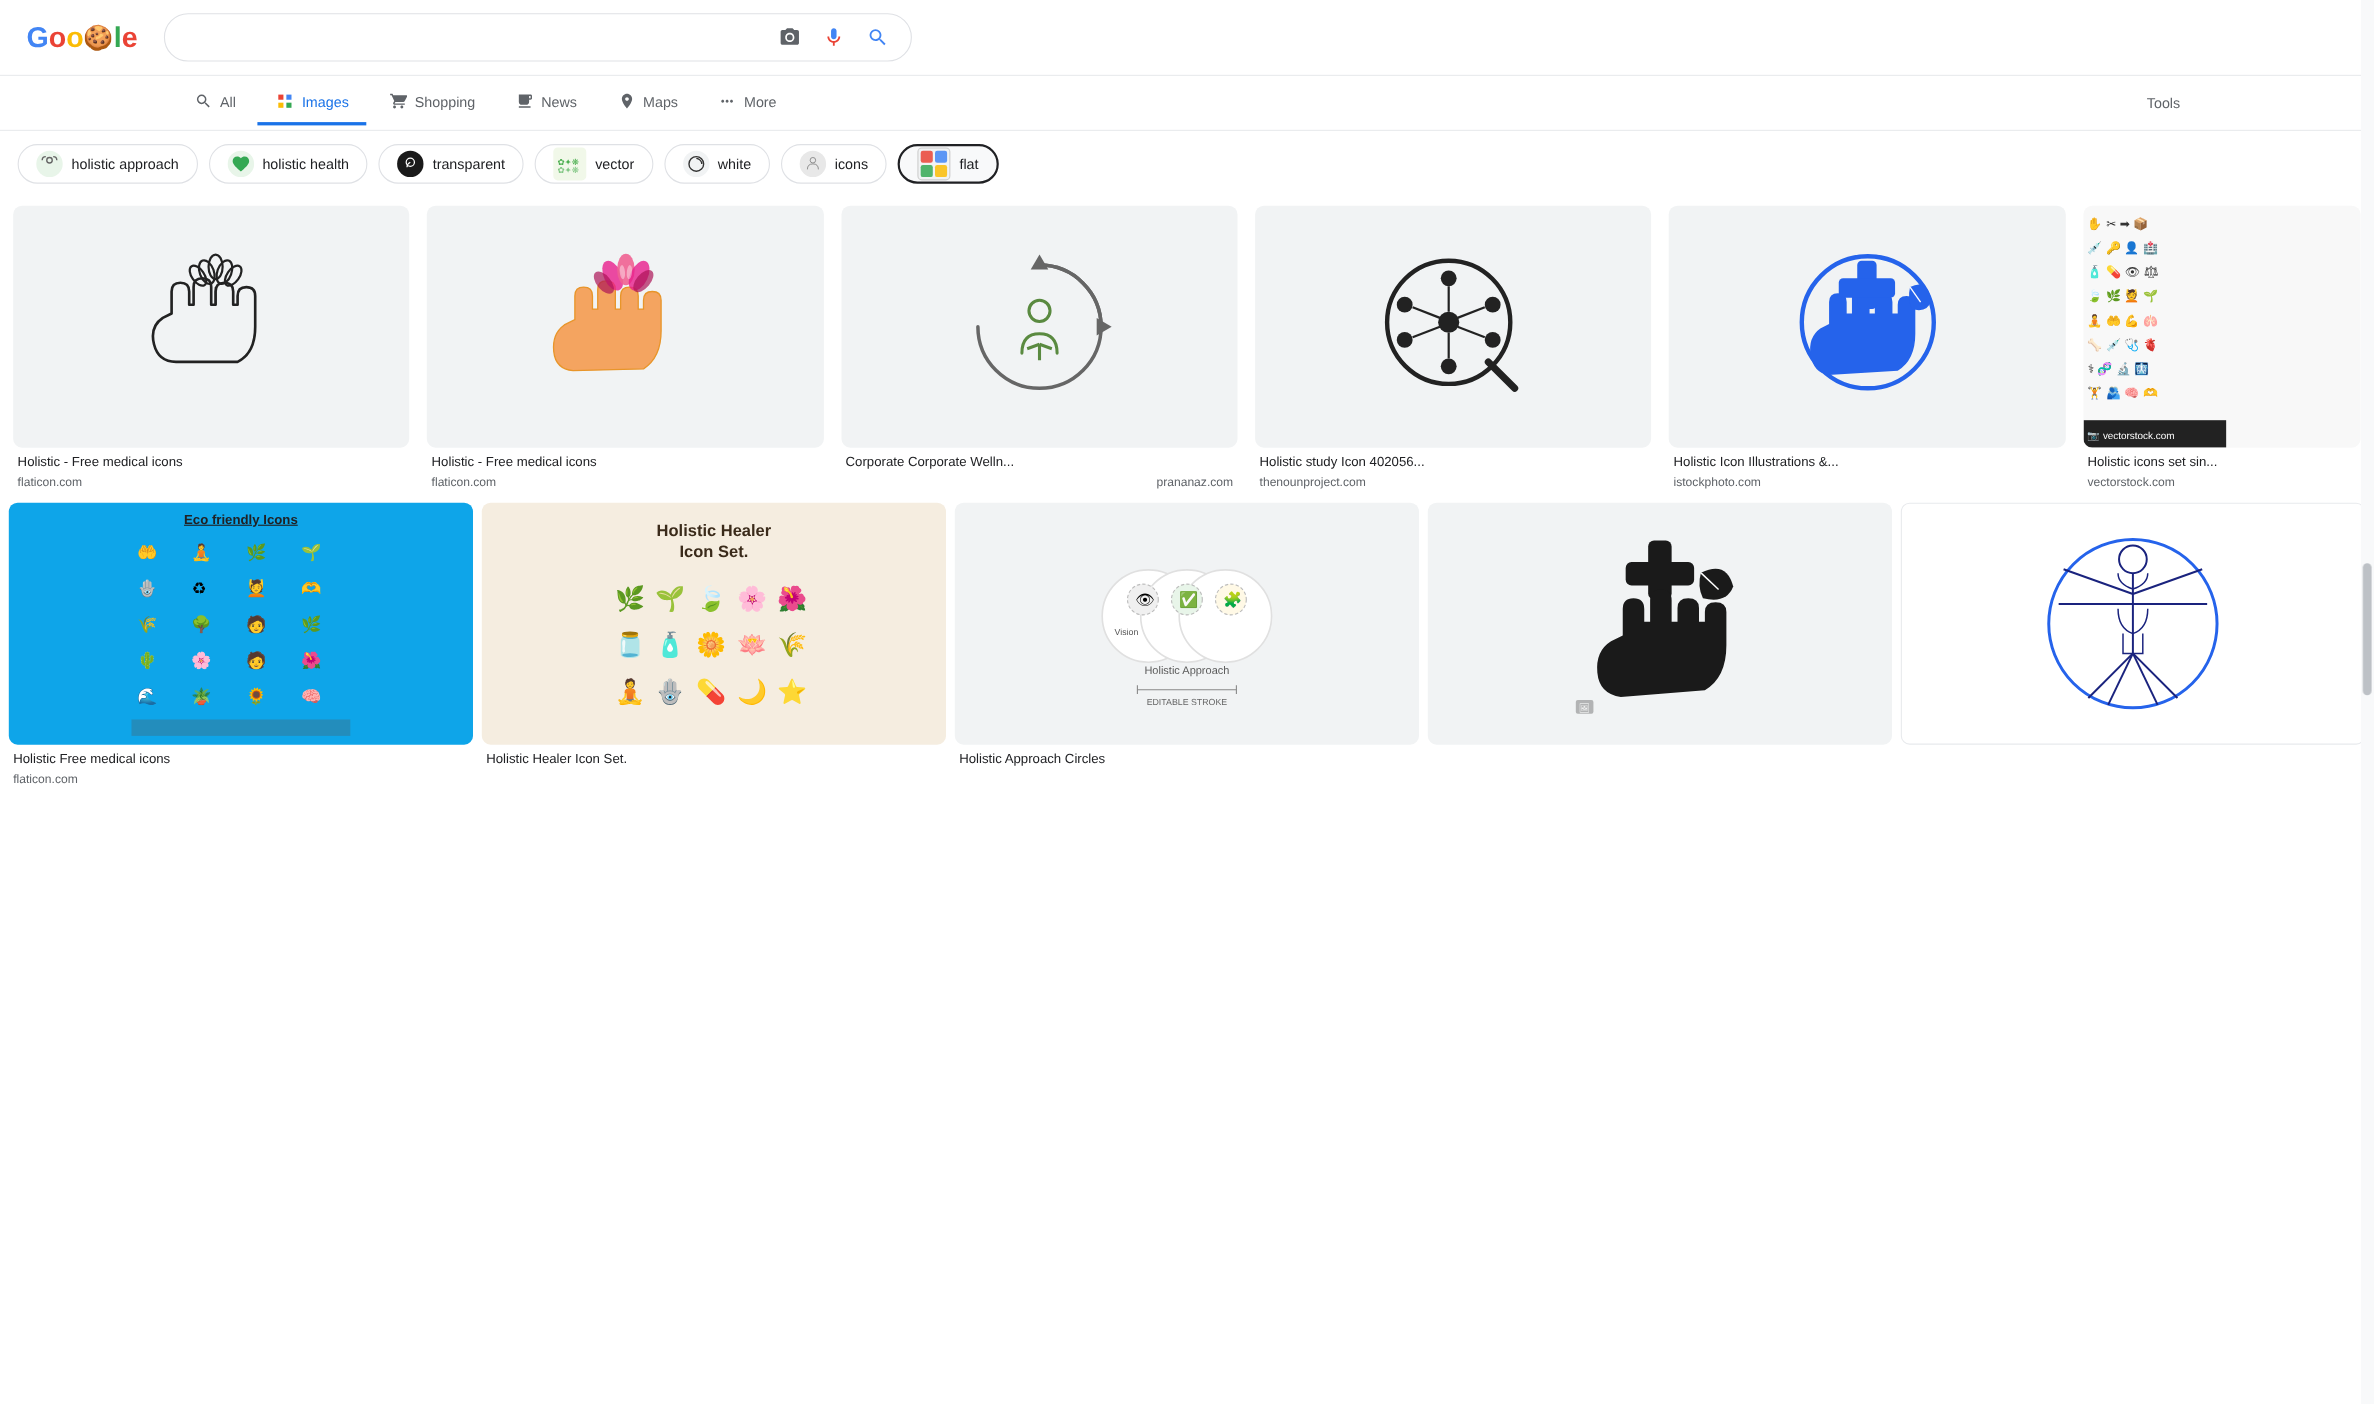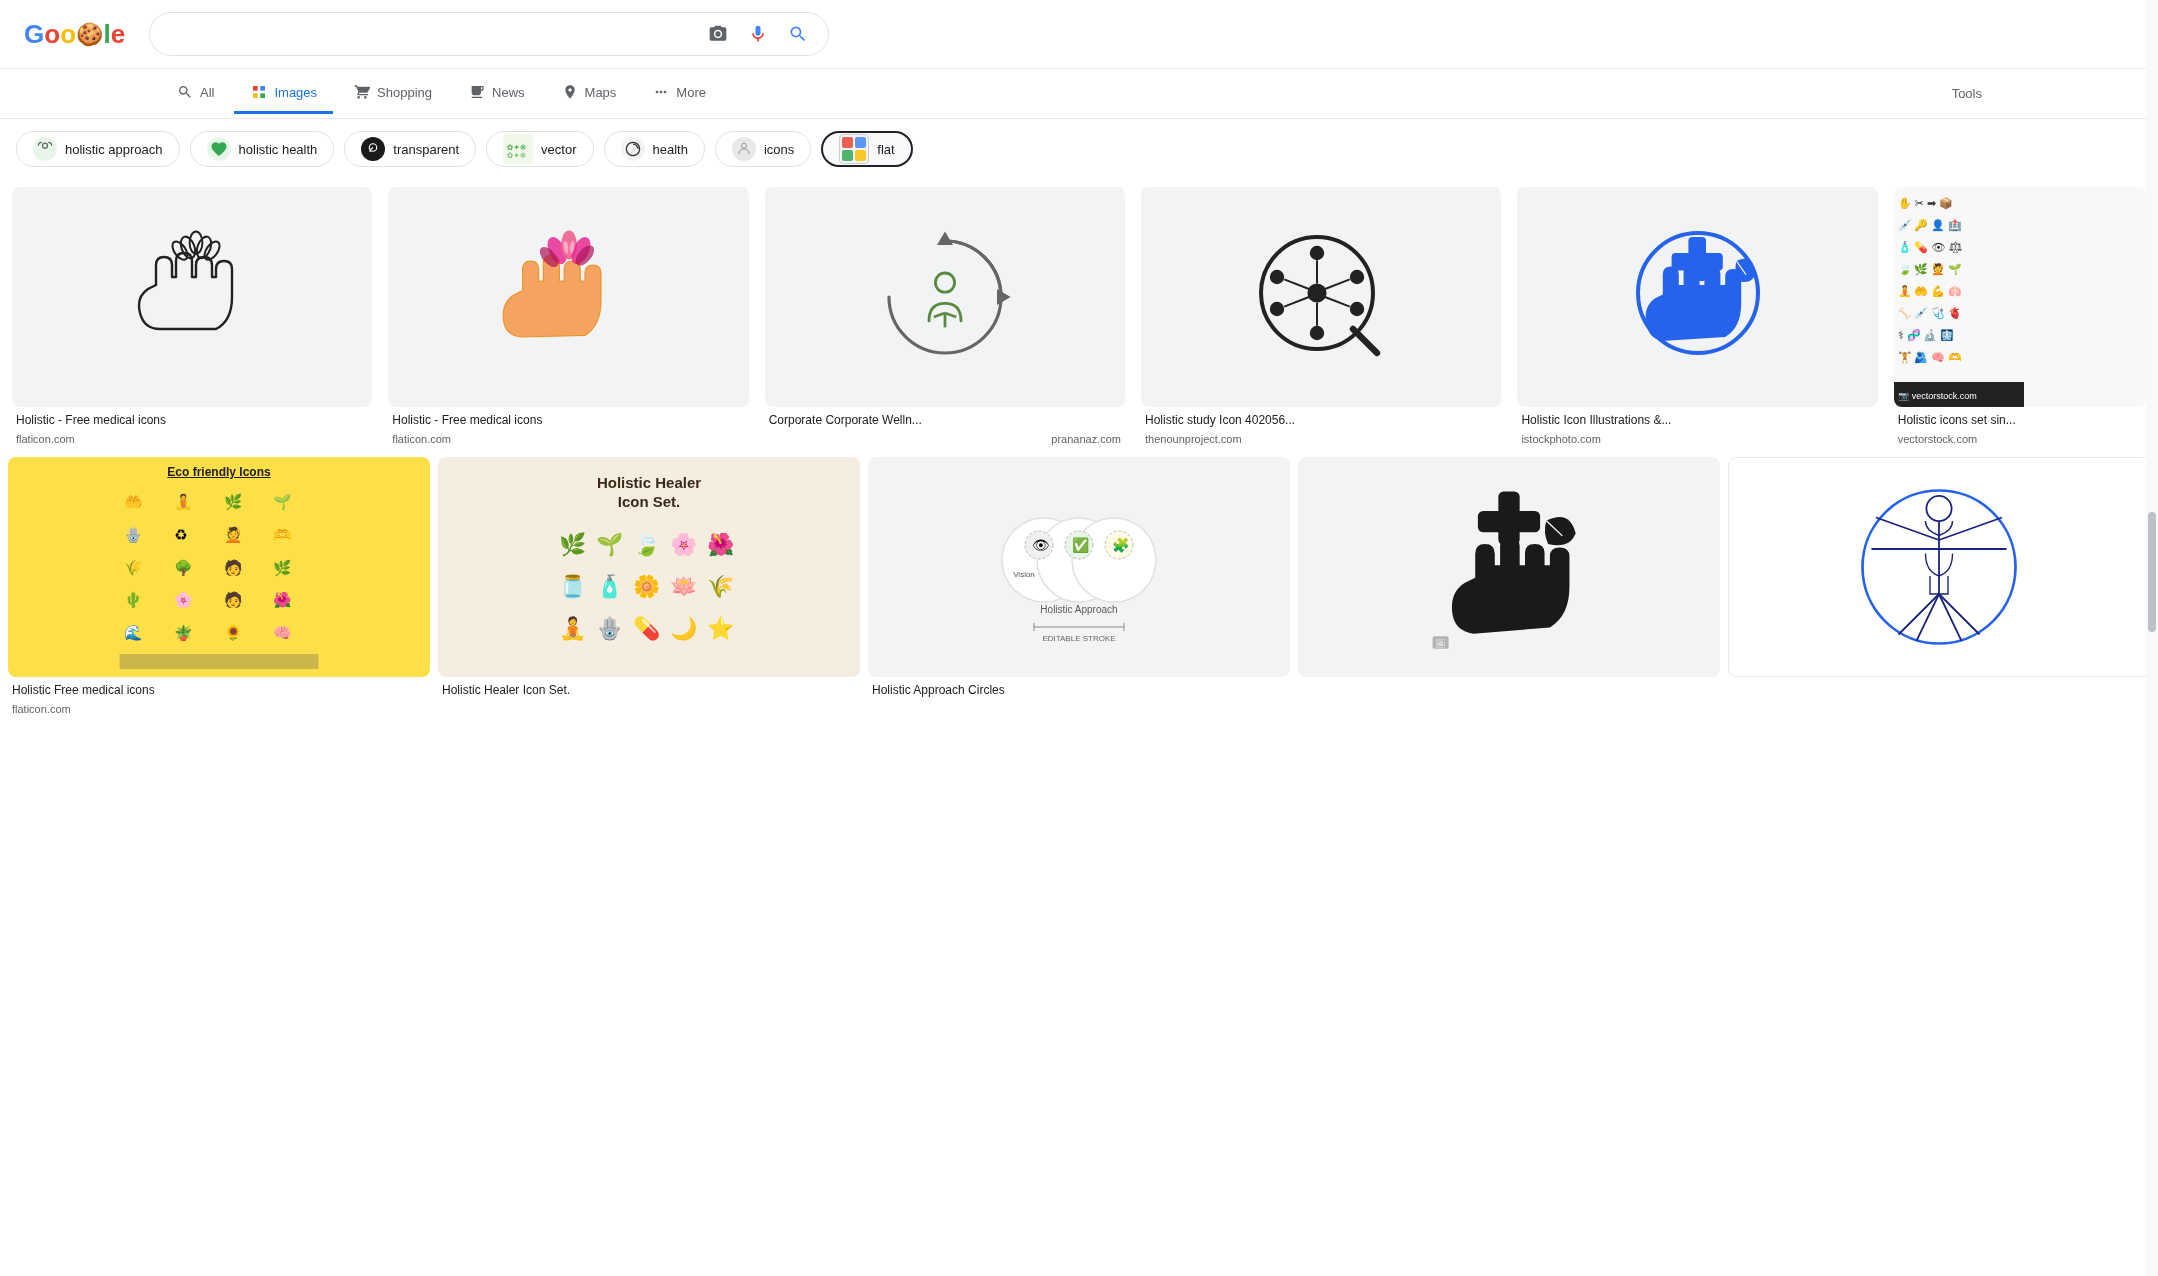--- a/index.html
+++ b/index.html
@@ -189,21 +189,21 @@
     <span>vector</span>
   </div>
 
   <div class="chip">
     <div class="chip-img" style="background:#f1f3f4;">
       <svg width="20" height="20" viewBox="0 0 24 24">
           <circle cx="12" cy="12" r="8" fill="none" stroke="#333" stroke-width="1.5"></circle>
           <path d="M12 6 C15 6 18 9 18 12" fill="none" stroke="#333" stroke-width="1.5"></path>
         </svg>
     </div>
-    <span>health</span>
+    <span>white</span>
   </div>
 
   <div class="chip">
     <div class="chip-img" style="background:#e8e8e8;">
       <svg width="20" height="20" viewBox="0 0 24 24">
           <circle cx="12" cy="8" r="3" fill="none" stroke="#888" stroke-width="1"></circle>
           <path d="M6 18 Q6 12 12 12 Q18 12 18 18" fill="none" stroke="#888" stroke-width="1"></path>
         </svg>
     </div>
     <span>icons</span>
@@ -350,21 +350,21 @@
       </svg>
     </div>
     <div style="font-size:12px; color:#202124; padding:2px 4px;">Holistic icons set sin...</div>
     <div style="font-size:11px; color:#5f6368; padding:0 4px;">vectorstock.com</div>
   </div>
 </div>
 
 <div class="bottom-row" style="padding: 4px 8px; display:flex; gap:8px;">
 
   <div class="bottom-item" style="flex:1; cursor:pointer;">
-    <div class="img-box" style="background:#fde047; border-radius:8px; height:220px; display:flex; flex-direction:column; align-items:center; justify-content:flex-start; overflow:hidden; padding:8px;">
+    <div class="img-box" style="background:#0ea5e9; border-radius:8px; height:220px; display:flex; flex-direction:column; align-items:center; justify-content:flex-start; overflow:hidden; padding:8px;">
       <div style="font-size:12px; font-weight:600; text-decoration:underline; margin-bottom:6px; color:#202124;">Eco friendly Icons</div>
       <svg width="200" height="185" viewBox="0 0 200 185">
 
         <text x="5" y="22" font-size="15">🤲</text>
           <text x="55" y="22" font-size="15">🧘</text>
           <text x="105" y="22" font-size="15">🌿</text>
           <text x="155" y="22" font-size="15">🌱</text>
         <text x="5" y="55" font-size="15">🪬</text>
           <text x="55" y="55" font-size="15">♻</text>
           <text x="105" y="55" font-size="15">💆</text>

